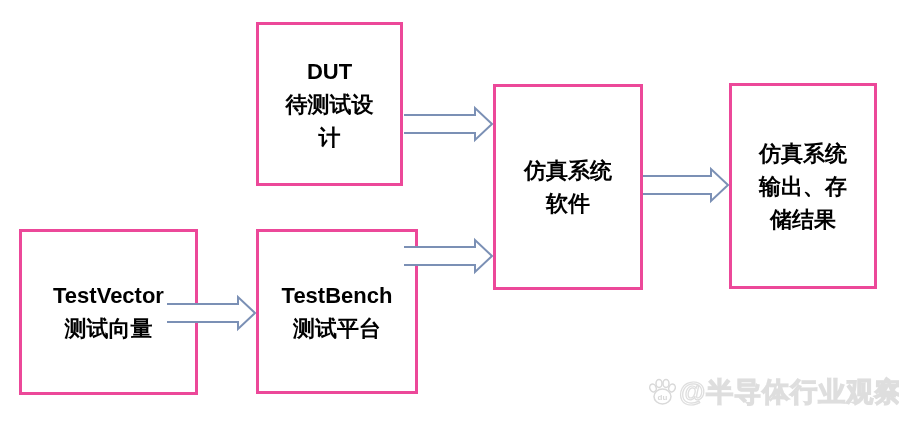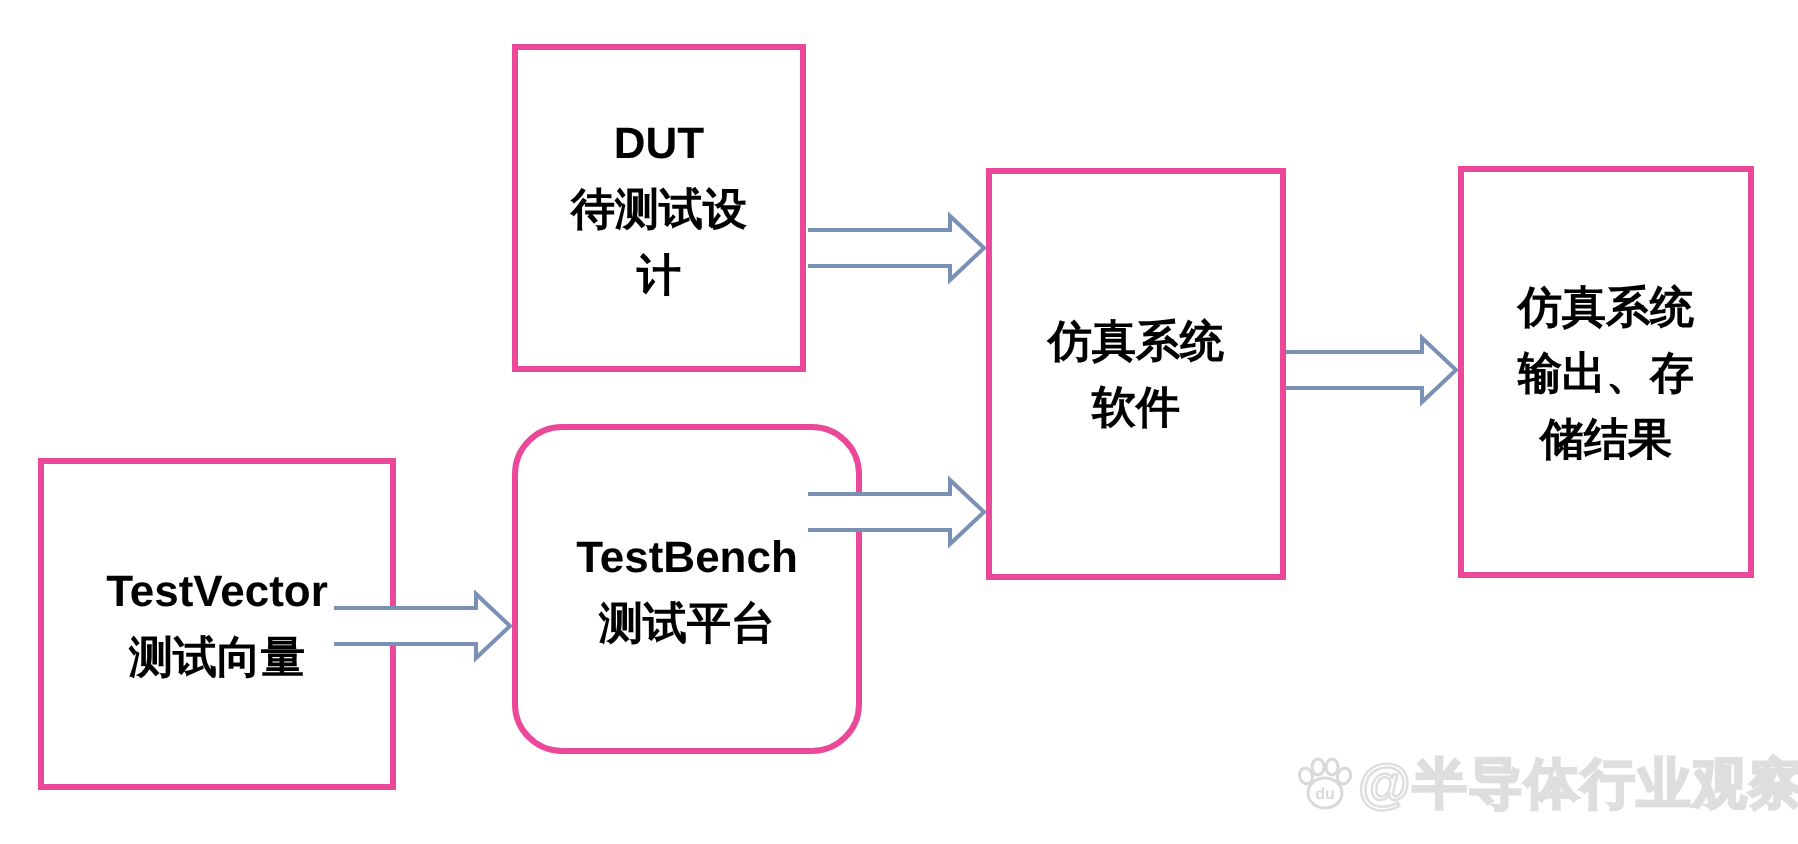--- a/index.html
+++ b/index.html
@@ -23,21 +23,21 @@
   .node-label {
     white-space: pre-line;
     text-align: center;
     font-size: 22px;
     font-weight: bold;
     line-height: 33px;
     color: #000000;
   }
   #node-dut        { left: 256px; top: 22px;  width: 147px; height: 164px; }
   #node-testvector { left: 19px;  top: 229px; width: 179px; height: 166px; }
-  #node-testbench  { left: 256px; top: 212px; width: 175px; height: 165px; border-radius: 25px; }
+  #node-testbench  { left: 256px; top: 229px; width: 162px; height: 165px; }
   #node-simulator  { left: 493px; top: 84px;  width: 150px; height: 206px; }
   #node-compare    { left: 729px; top: 83px;  width: 148px; height: 206px; }
 
   #arrow-layer {
     position: absolute;
     left: 0; top: 0;
     width: 899px; height: 422px;
     pointer-events: none;
   }
   .block-arrow {

